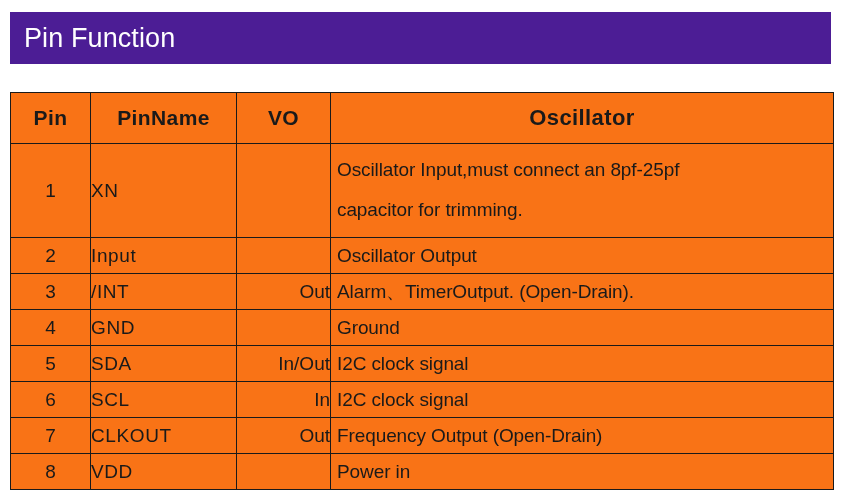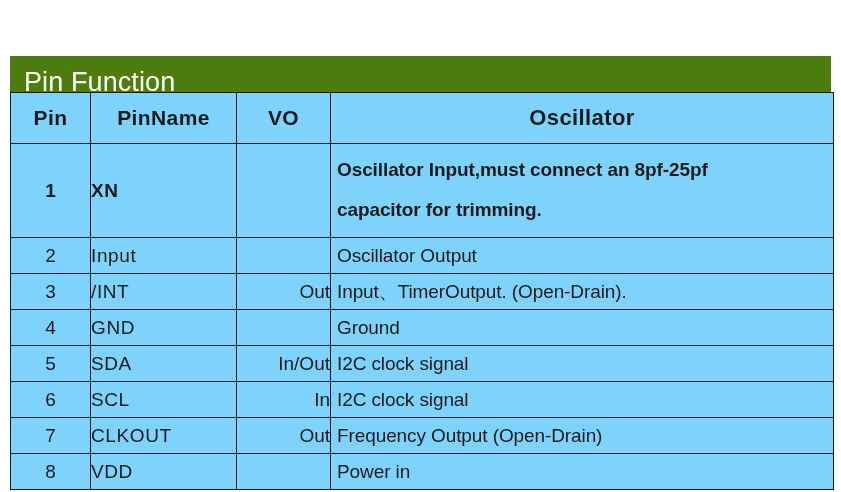--- a/index.html
+++ b/index.html
@@ -21,24 +21,23 @@
     background: #ffffff;
   }
 
   
   .section-banner {
     position: absolute;
     left: 10px;
     top: 12px;
     width: 821px;
     height: 52px;
-    background: #4d7c0f;
+    background: #4c1d95;
     display: flex;
     align-items: center;
-    margin-top: 44px;
   }
   .section-banner-title {
     color: #ffffff;
     font-size: 27px;
     font-weight: 400;
     letter-spacing: 0.1px;
     padding-left: 14px;
     line-height: 1;
     white-space: nowrap;
   }
@@ -47,21 +46,21 @@
   .pin-table-wrap {
     position: absolute;
     left: 10px;
     top: 92px;
     width: 823px;
   }
   table.pin-table {
     border-collapse: collapse;
     width: 823px;
     table-layout: fixed;
-    background: #7dd3fc;
+    background: #f97316;
     padding-left: 24px;
   }
   table.pin-table th,
   table.pin-table td {
     border: 1.6px solid #1a1a1a;
     color: #1a1a1a;
     padding: 0;
     vertical-align: middle;
   }
 
@@ -96,21 +95,20 @@
   tbody td.pin-vo {
     text-align: right;
   }
   tbody td.pin-desc {
     text-align: left;
     padding-left: 6px;
     letter-spacing: -0.1px;
   }
   tbody tr.tall td {
     height: 87px;
-    font-weight: bold;
   }
   tbody tr.tall td.pin-desc {
     vertical-align: top;
     padding-top: 6px;
     line-height: 40px;
   }
   .desc-line {
     display: block;
     white-space: nowrap;
   }
@@ -156,21 +154,21 @@
           <td class="pin-num">2</td>
           <td class="pin-name">Input</td>
           <td class="pin-vo"></td>
           <td class="pin-desc">Oscillator Output</td>
         </tr>
 
         <tr>
           <td class="pin-num">3</td>
           <td class="pin-name">/INT</td>
           <td class="pin-vo">Out</td>
-          <td class="pin-desc">Input、TimerOutput. (Open-Drain).</td>
+          <td class="pin-desc">Alarm、TimerOutput. (Open-Drain).</td>
         </tr>
 
         <tr>
           <td class="pin-num">4</td>
           <td class="pin-name">GND</td>
           <td class="pin-vo"></td>
           <td class="pin-desc">Ground</td>
         </tr>
 
         <tr>

